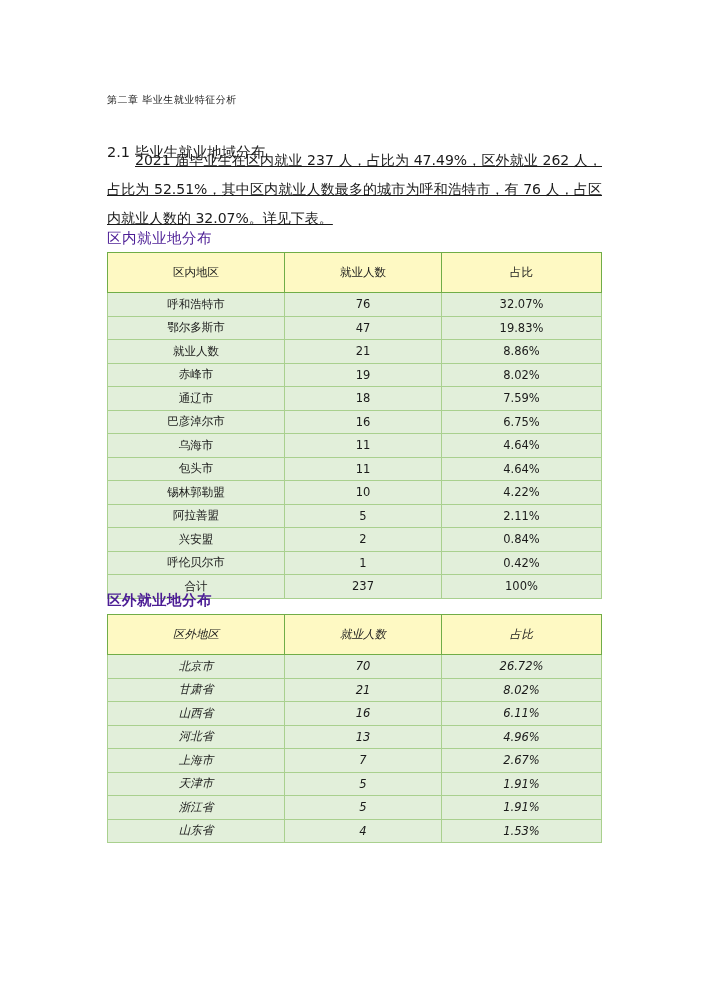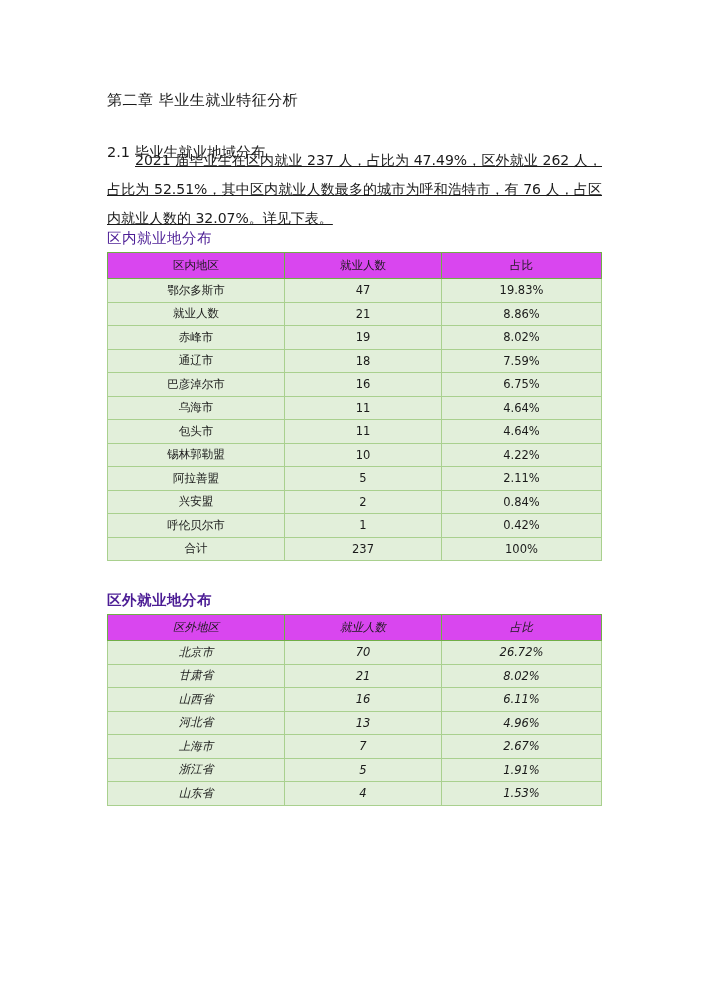--- a/index.html
+++ b/index.html
@@ -1,29 +1,29 @@
 <!DOCTYPE html>
 <html><head>
 <meta charset="utf-8">
 <style>
   html, body { margin: 0; padding: 0; background: #ffffff; }
   body { width: 707px; height: 1000px; position: relative; overflow: hidden;
          font-family: "DejaVu Sans", "Liberation Sans", sans-serif; color: #1a1a1a; }
   .page { position: absolute; left: 0; top: 0; width: 707px; height: 1000px; }
-  .chapter-title { position: absolute; left: 107px; top: 89px; font-size: 15px; line-height: 22px; letter-spacing: 0.5px; text-align: center; }
+  .chapter-title { position: absolute; left: 107px; top: 89px; font-size: 10px; line-height: 22px; letter-spacing: 0.5px; text-align: center; }
   .section-title { position: absolute; left: 107px; top: 118px; font-size: 14.5px; line-height: 22px; margin-top: 23px; }
   .para { position: absolute; left: 107px; top: 146px; width: 495px; font-size: 14px; line-height: 29px; text-align: justify; text-decoration: underline; }
   .para .indent { display: inline-block; width: 28px; }
   .caption { position: absolute; left: 107px; font-size: 14.5px; line-height: 20px; color: #4c1d95; letter-spacing: 0.5px; }
   .cap1 { top: 228px; }
   .cap2 { top: 590px; font-weight: bold; }
   table.dt { position: absolute; left: 107px; width: 494px; border-collapse: collapse; font-size: 11.5px; table-layout: fixed; }
   table.t1 { top: 252px; }
   table.t2 { top: 614px; font-style: italic; }
-  table.dt th { background: #d946ef; color: #1a1a1a; font-weight: normal; height: 25px; padding: 0; 
+  table.dt th { background: #fef9c3; color: #1a1a1a; font-weight: normal; height: 25px; padding: 7px; 
                 border: 1px solid #70ad47; }
   table.dt td { background: #e2efda; height: 22.5px; padding: 0; text-align: center;
                 border: 1px solid #a9d08e; }
   col.c1 { width: 177px; }
   col.c2 { width: 157px; }
   col.c3 { width: 160px; }
 </style>
 </head>
 <body>
 
@@ -40,20 +40,25 @@
         <col class="c3">
       </colgroup>
     <thead>
       <tr>
         <th>区内地区</th>
         <th>就业人数</th>
         <th>占比</th>
       </tr>
     </thead>
     <tbody id="t1body">
+        <tr>
+          <td>呼和浩特市</td>
+          <td>76</td>
+          <td>32.07%</td>
+        </tr>
         <tr>
           <td>鄂尔多斯市</td>
           <td>47</td>
           <td>19.83%</td>
         </tr>
         <tr>
           <td>就业人数</td>
           <td>21</td>
           <td>8.86%</td>
         </tr>
@@ -144,20 +149,25 @@
           <td>河北省</td>
           <td>13</td>
           <td>4.96%</td>
         </tr>
         <tr>
           <td>上海市</td>
           <td>7</td>
           <td>2.67%</td>
         </tr>
         <tr>
+          <td>天津市</td>
+          <td>5</td>
+          <td>1.91%</td>
+        </tr>
+        <tr>
           <td>浙江省</td>
           <td>5</td>
           <td>1.91%</td>
         </tr>
         <tr>
           <td>山东省</td>
           <td>4</td>
           <td>1.53%</td>
         </tr>
       </tbody>

